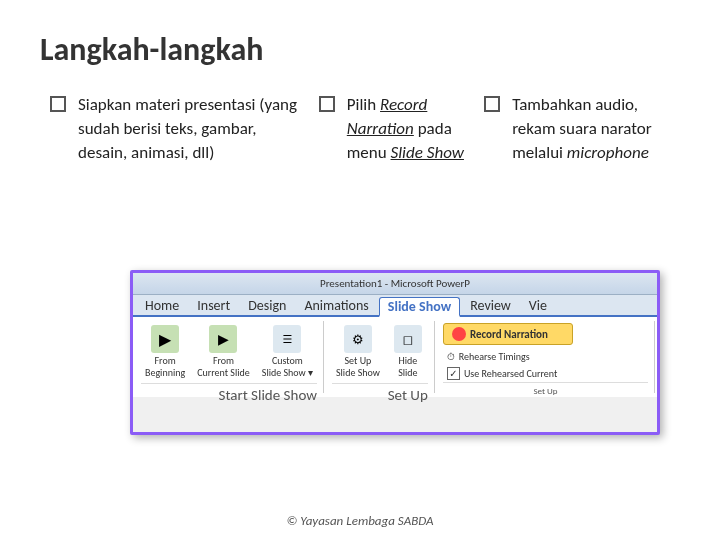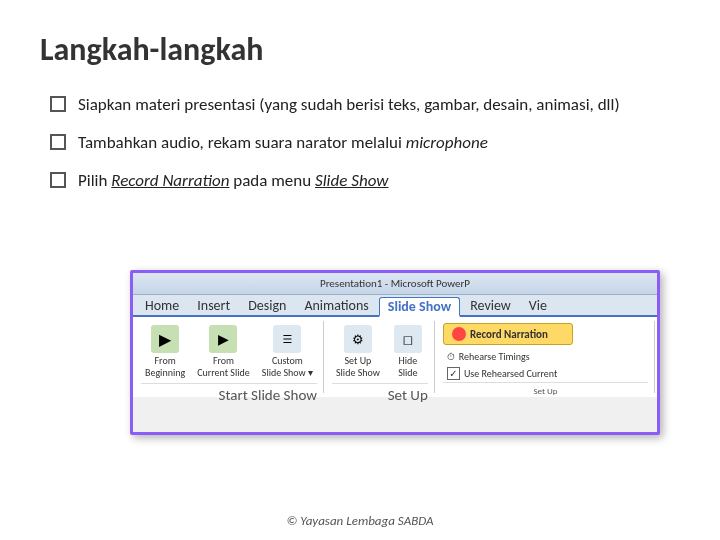--- a/index.html
+++ b/index.html
@@ -24,21 +24,20 @@
     .title {
       font-size: 32px;
       font-weight: bold;
       color: #333333;
       margin-bottom: 24px;
       font-family: 'Calibri', Arial, sans-serif;
     }
 
     .content-area {
       display: flex;
-      flex-direction: column;
       gap: 14px;
       margin-left: 10px;
     }
 
     .bullet-item {
       display: flex;
       align-items: flex-start;
       gap: 12px;
       font-size: 17px;
       color: #222222;
@@ -296,28 +295,28 @@
   <div class="content-area">
 
     <div class="bullet-item">
       <span class="bullet-checkbox"></span>
       <span class="bullet-text">Siapkan materi presentasi (yang sudah berisi teks, gambar, desain, animasi, dll)</span>
     </div>
 
     <div class="bullet-item">
       <span class="bullet-checkbox"></span>
       <span class="bullet-text">
-        Tambahkan audio, rekam suara narator melalui <span class="italic">microphone</span>
+        Pilih <span style="text-decoration: underline; font-style: italic;">Record Narration</span> pada menu <span style="text-decoration: underline; font-style: italic;">Slide Show</span>
       </span>
     </div>
 
     <div class="bullet-item">
       <span class="bullet-checkbox"></span>
       <span class="bullet-text">
-        Pilih <span style="text-decoration: underline; font-style: italic;">Record Narration</span> pada menu <span style="text-decoration: underline; font-style: italic;">Slide Show</span>
+        Tambahkan audio, rekam suara narator melalui <span class="italic">microphone</span>
       </span>
     </div>
 
   </div>
 
   <div class="ribbon-mockup">
 
     <div class="ribbon-title-bar">
       <span class="ribbon-title-text">Presentation1 - Microsoft PowerP</span>
     </div>

